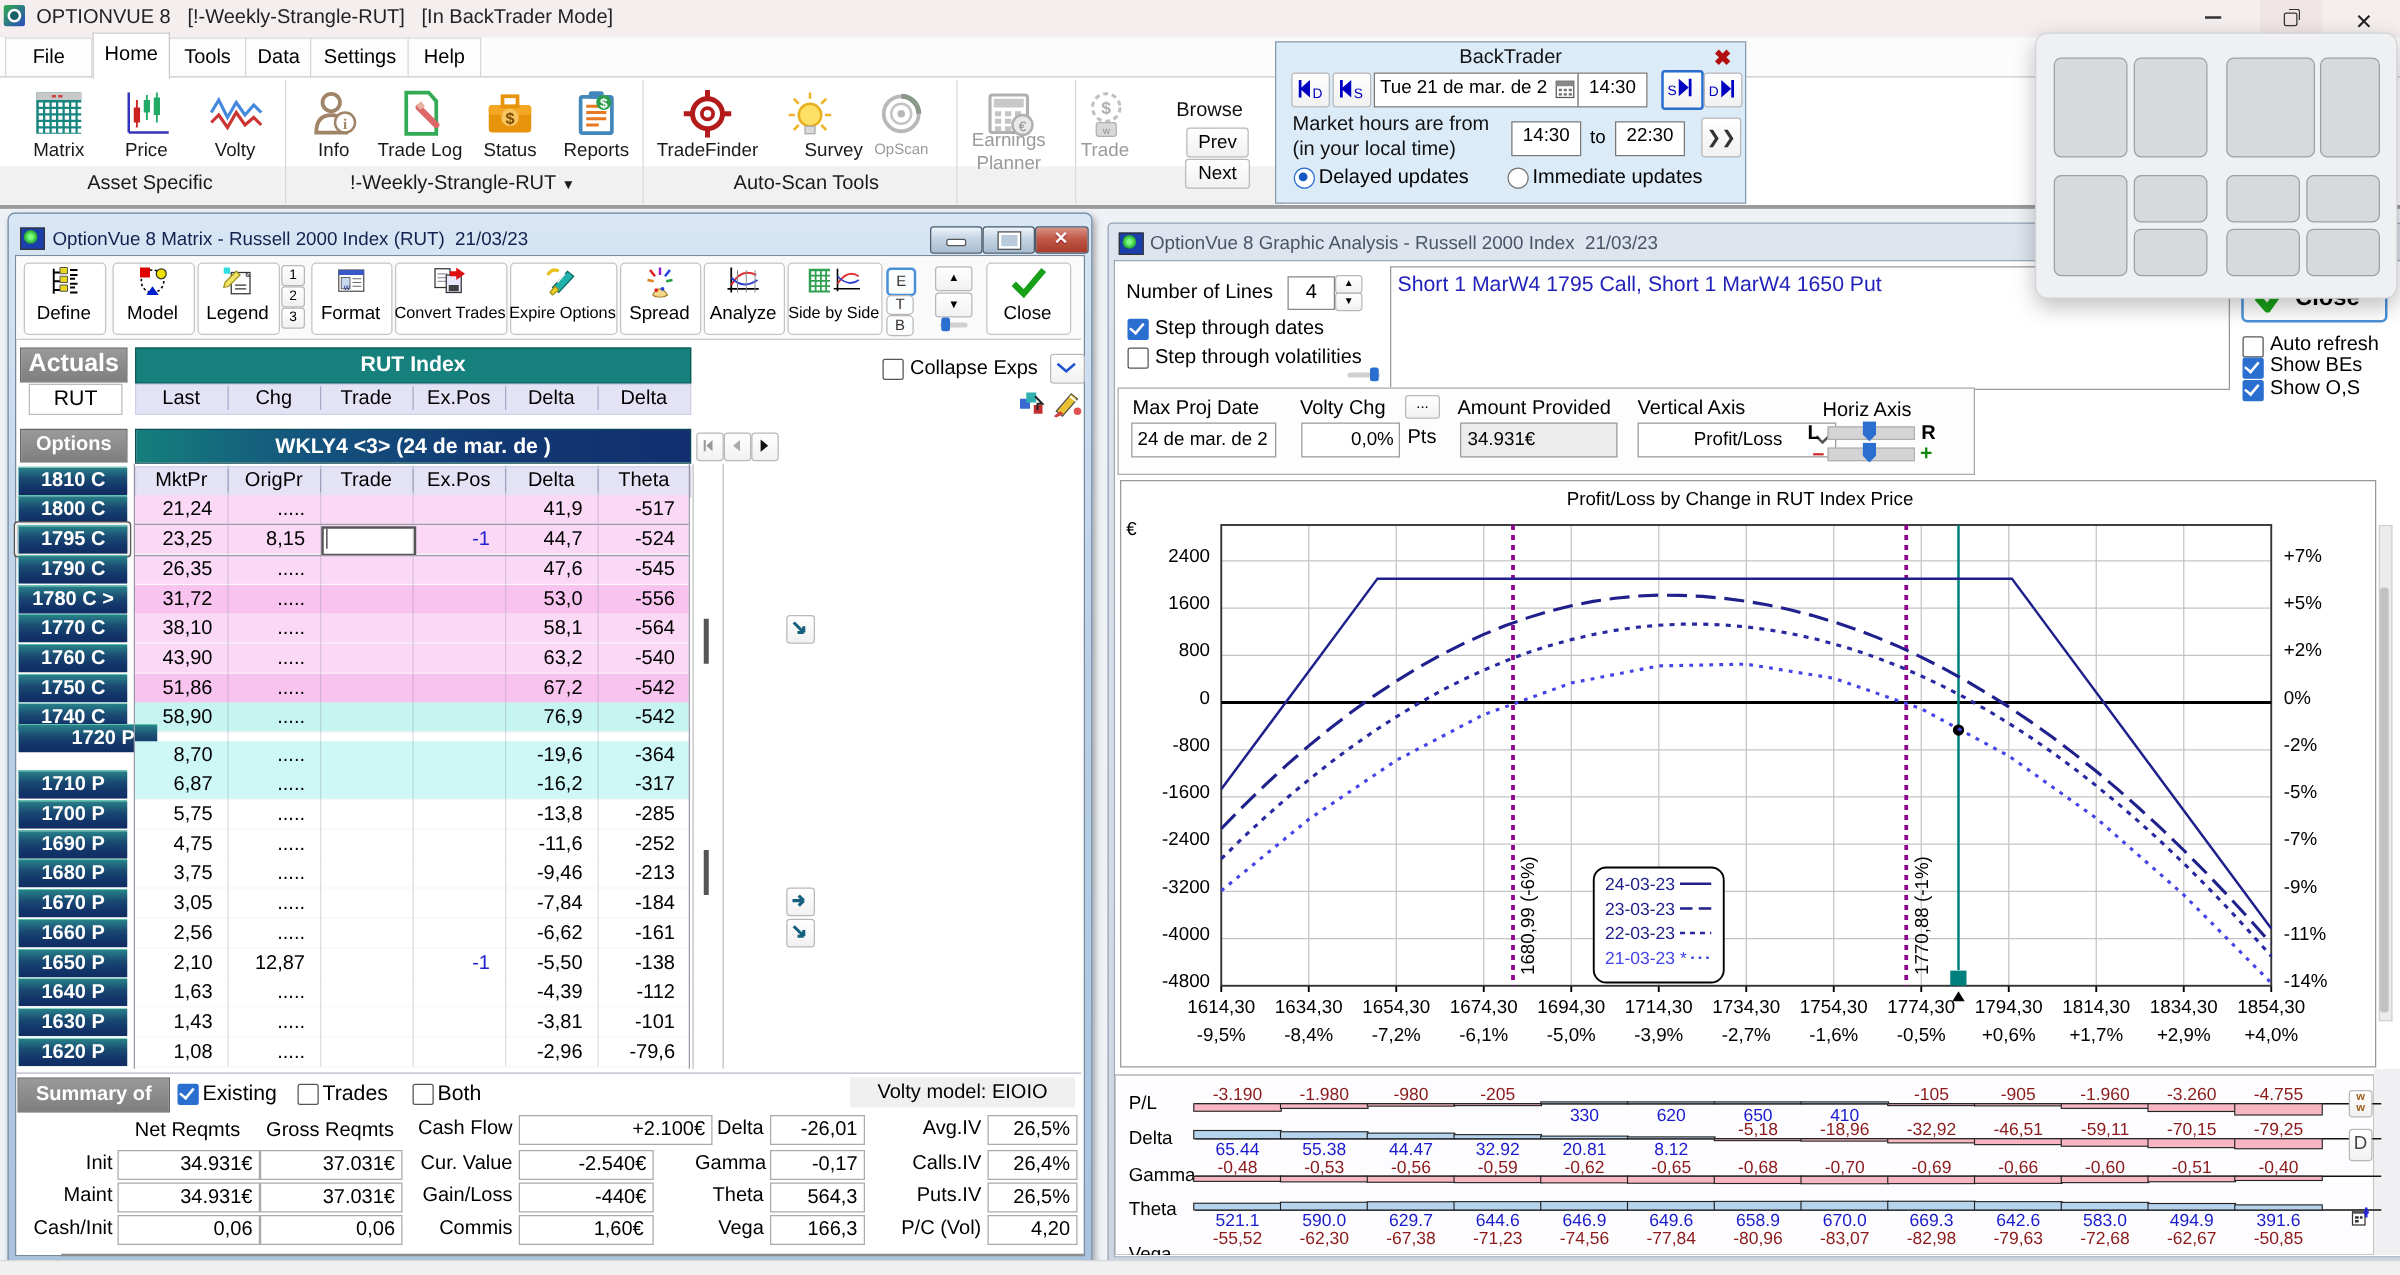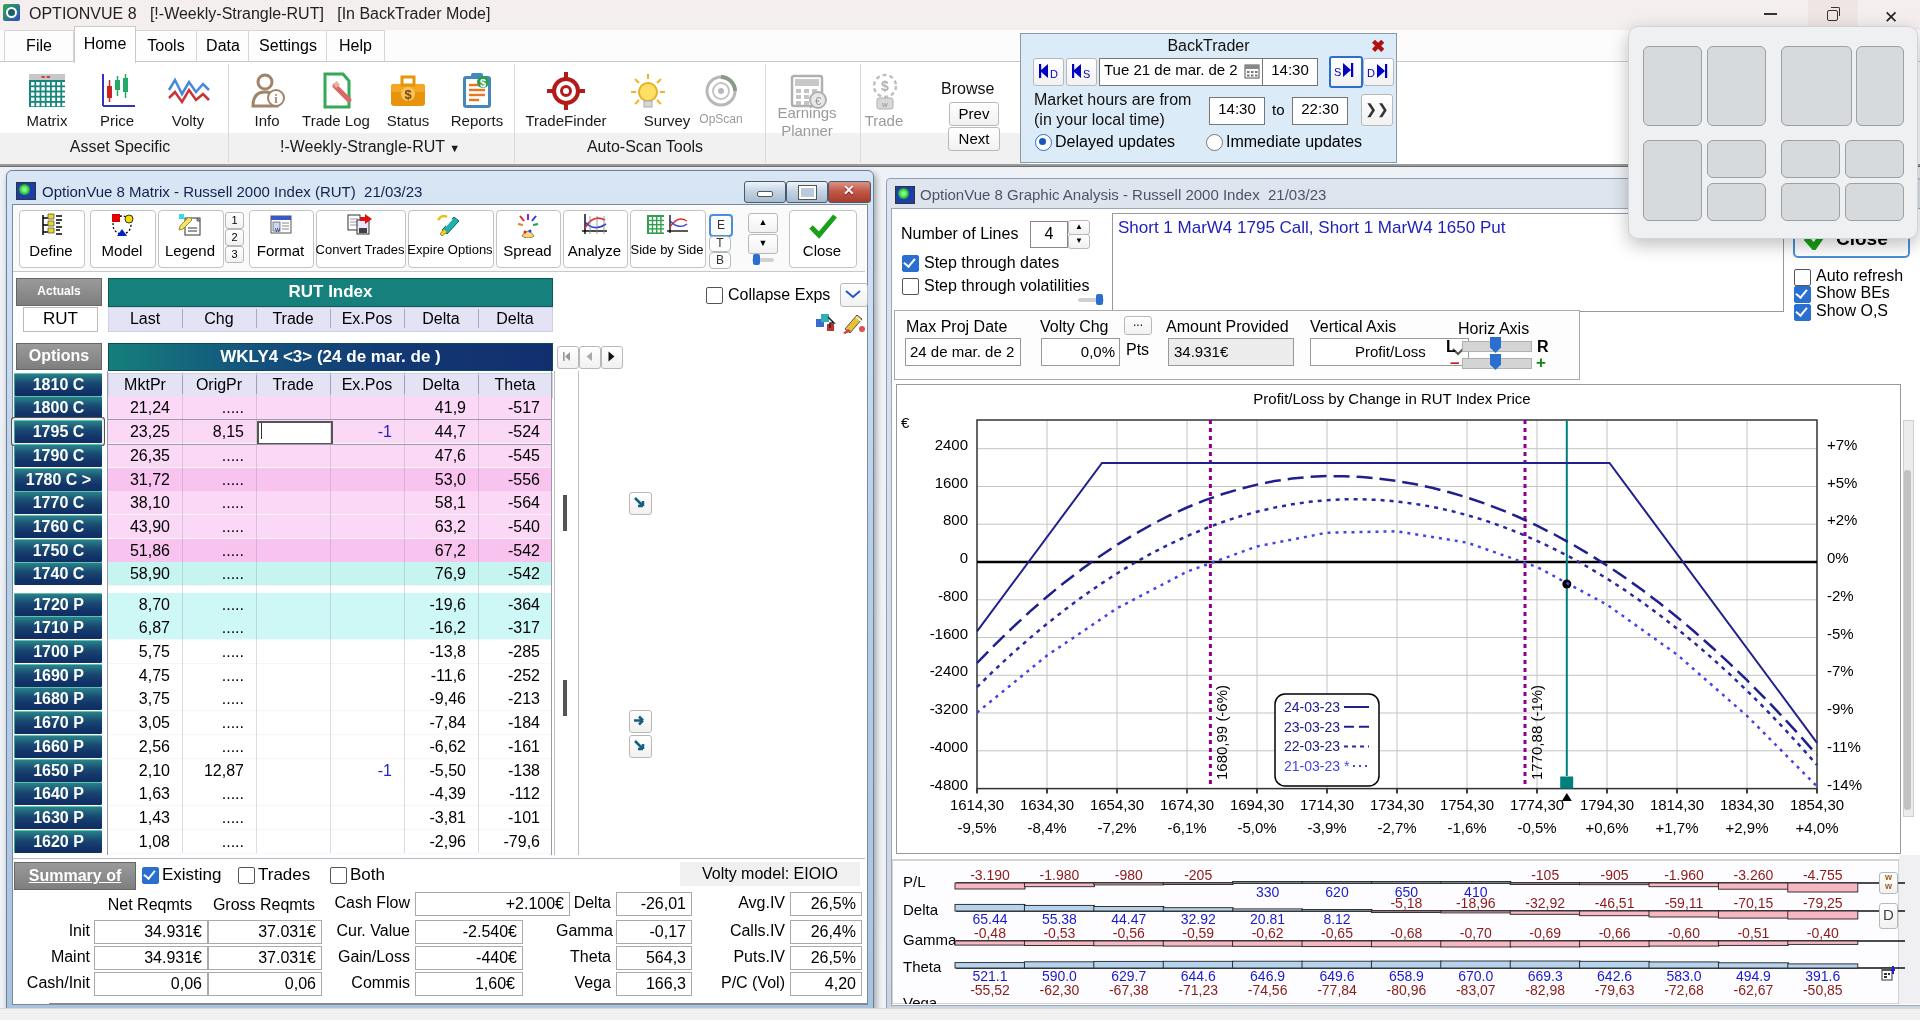--- a/index.html
+++ b/index.html
@@ -400,21 +400,21 @@
 <div class="abs" style="left:709px;top:252px;width:20px;height:15px;border:1px solid #b8b8b8;border-radius:4px;background:#fbfdff;font-size:12px;text-align:center;line-height:14px;color:#333;">B</div>
 <div class="abs btn3d" style="left:748px;top:213px;width:28px;height:18px;text-align:center;line-height:16px;font-size:9px;color:#000;">▲</div>
 <div class="abs btn3d" style="left:748px;top:234px;width:28px;height:18px;text-align:center;line-height:16px;font-size:9px;color:#000;">▼</div>
 <div class="abs" style="left:752px;top:258px;width:22px;height:4px;background:#d0d0d0;border-radius:2px;"></div>
 <div class="abs" style="left:753px;top:254px;width:7px;height:11px;background:#2a6fd0;border-radius:2px;"></div>
 <div class="abs" style="left:789px;top:210px;width:66px;height:56px;background:#fff;border:1px solid #c4c4c4;border-radius:4px;"></div>
 <svg class="abs" style="left:805px;top:212px;" width="34" height="28">
     <path d="M6 15 l8 8 L30 4" fill="none" stroke="#18a018" stroke-width="5"></path>
   </svg>
 <div class="abs" style="left:789px;top:242px;width:66px;font-size:15px;text-align:center;">Close</div>
-<div class="abs" style="left:16px;top:278px;width:84px;height:26px;background:linear-gradient(#9a9a9a,#7e7e7e);border:1px solid #666;color:#fff;font-weight:bold;font-size:12px;text-align:center;line-height:25px;">Actuals</div>
+<div class="abs" style="left:16px;top:278px;width:84px;height:26px;background:linear-gradient(#9a9a9a,#7e7e7e);border:1px solid #666;color:#fff;font-weight:bold;font-size:20px;text-align:center;line-height:25px;">Actuals</div>
 <div class="abs" style="left:23px;top:307px;width:73px;height:23px;background:#fff;border:1px solid #bbb;font-size:17px;text-align:center;line-height:22px;">RUT</div>
 <div class="abs tealhdr" style="left:108px;top:278px;width:443px;height:27px;font-size:17px;line-height:26px;background:#16807c;border:1px solid #0d5a57;">RUT Index</div>
 <div class="abs" style="left:108px;top:307px;width:443px;height:23px;background:#e4e3f6;border:1px solid #cfcfe8;"></div>
 <div class="abs" style="left:108px;top:310px;width:74px;font-size:16px;text-align:center;color:#000;">Last</div>
 <div class="abs" style="left:182px;top:310px;width:74px;font-size:16px;text-align:center;color:#000;">Chg</div>
 <div class="abs" style="left:182px;top:309px;width:1px;height:19px;background:#a8a8c8;"></div>
 <div class="abs" style="left:256px;top:310px;width:74px;font-size:16px;text-align:center;color:#000;">Trade</div>
 <div class="abs" style="left:256px;top:309px;width:1px;height:19px;background:#a8a8c8;"></div>
 <div class="abs" style="left:330px;top:310px;width:74px;font-size:16px;text-align:center;color:#000;">Ex.Pos</div>
 <div class="abs" style="left:330px;top:309px;width:1px;height:19px;background:#a8a8c8;"></div>
@@ -508,21 +508,21 @@
 <div class="cell" style="left:108px;top:542px;width:62px;color:#000;">51,86</div>
 <div class="cell" style="left:182px;top:542px;width:62px;color:#000;">.....</div>
 <div class="cell" style="left:404px;top:542px;width:62px;color:#000;">67,2</div>
 <div class="cell" style="left:478px;top:542px;width:62px;color:#000;">-542</div>
 <div class="strikebtn" style="top:562px;">1740 C</div>
 <div class="abs" style="left:108px;top:562px;width:443px;height:23px;background:#c6f4f1;border-bottom:1px solid #f6f6f6;"></div>
 <div class="cell" style="left:108px;top:565px;width:62px;color:#000;">58,90</div>
 <div class="cell" style="left:182px;top:565px;width:62px;color:#000;">.....</div>
 <div class="cell" style="left:404px;top:565px;width:62px;color:#000;">76,9</div>
 <div class="cell" style="left:478px;top:565px;width:62px;color:#000;">-542</div>
-<div class="strikebtn" style="top:593px;">1720 P</div>
+<div class="strikebtn" style="top:579px;padding-left:24px;">1720 P</div>
 <div class="abs" style="left:108px;top:593px;width:443px;height:23px;background:#cdf8f6;border-bottom:1px solid #f6f6f6;"></div>
 <div class="cell" style="left:108px;top:596px;width:62px;color:#000;">8,70</div>
 <div class="cell" style="left:182px;top:596px;width:62px;color:#000;">.....</div>
 <div class="cell" style="left:404px;top:596px;width:62px;color:#000;">-19,6</div>
 <div class="cell" style="left:478px;top:596px;width:62px;color:#000;">-364</div>
 <div class="strikebtn" style="top:616px;">1710 P</div>
 <div class="abs" style="left:108px;top:616px;width:443px;height:23px;background:#cdf8f6;border-bottom:1px solid #f6f6f6;"></div>
 <div class="cell" style="left:108px;top:619px;width:62px;color:#000;">6,87</div>
 <div class="cell" style="left:182px;top:619px;width:62px;color:#000;">.....</div>
 <div class="cell" style="left:404px;top:619px;width:62px;color:#000;">-16,2</div>
@@ -598,21 +598,21 @@
 <div class="abs btn3d" style="left:629px;top:492px;width:21px;height:21px;"><svg width="19" height="19">
       <path d="M5 5 L13 13 M13 13 v-5 M13 13 h-5" stroke="#15607f" stroke-width="2.5" fill="none"></path>
     </svg></div>
 <div class="abs btn3d" style="left:629px;top:710px;width:21px;height:21px;"><svg width="19" height="19">
       <path d="M4 9.5 h9 M13 9.5 l-4 -4 M13 9.5 l-4 4" stroke="#15607f" stroke-width="2.5" fill="none"></path>
     </svg></div>
 <div class="abs btn3d" style="left:629px;top:735px;width:21px;height:21px;"><svg width="19" height="19">
       <path d="M5 5 L13 13 M13 13 v-5 M13 13 h-5" stroke="#15607f" stroke-width="2.5" fill="none"></path>
     </svg></div>
 <div class="abs" style="left:13px;top:858px;width:852px;height:1px;background:#b8b8c8;"></div>
-<div class="abs" style="left:14px;top:862px;width:120px;height:26px;background:linear-gradient(#9a9a9a,#7e7e7e);border:1px solid #666;color:#fff;font-weight:bold;font-size:16px;text-align:center;line-height:25px;text-decoration:underline;">Summary of</div>
+<div class="abs" style="left:14px;top:862px;width:120px;height:26px;background:linear-gradient(#9a9a9a,#7e7e7e);border:1px solid #666;color:#fff;font-weight:bold;font-size:16px;text-align:center;line-height:25px;">Summary of</div>
 <div class="chk on" style="left:142px;top:867px;"></div>
 <div class="abs" style="left:162px;top:865px;font-size:17px;">Existing</div>
 <div class="chk" style="left:238px;top:867px;"></div>
 <div class="abs" style="left:258px;top:865px;font-size:17px;">Trades</div>
 <div class="chk" style="left:330px;top:867px;"></div>
 <div class="abs" style="left:350px;top:865px;font-size:17px;">Both</div>
 <div class="abs" style="left:680px;top:862px;width:180px;height:24px;background:#f0f0f0;font-size:16px;text-align:center;line-height:23px;">Volty model: EIOIO</div>
 <div class="abs" style="left:94px;top:896px;width:112px;font-size:16px;text-align:center;color:#000;">Net Reqmts</div>
 <div class="abs" style="left:208px;top:896px;width:112px;font-size:16px;text-align:center;color:#000;">Gross Reqmts</div>
 <div class="abs" style="left:20px;top:922px;width:70px;font-size:16px;text-align:right;color:#000;">Init</div>

